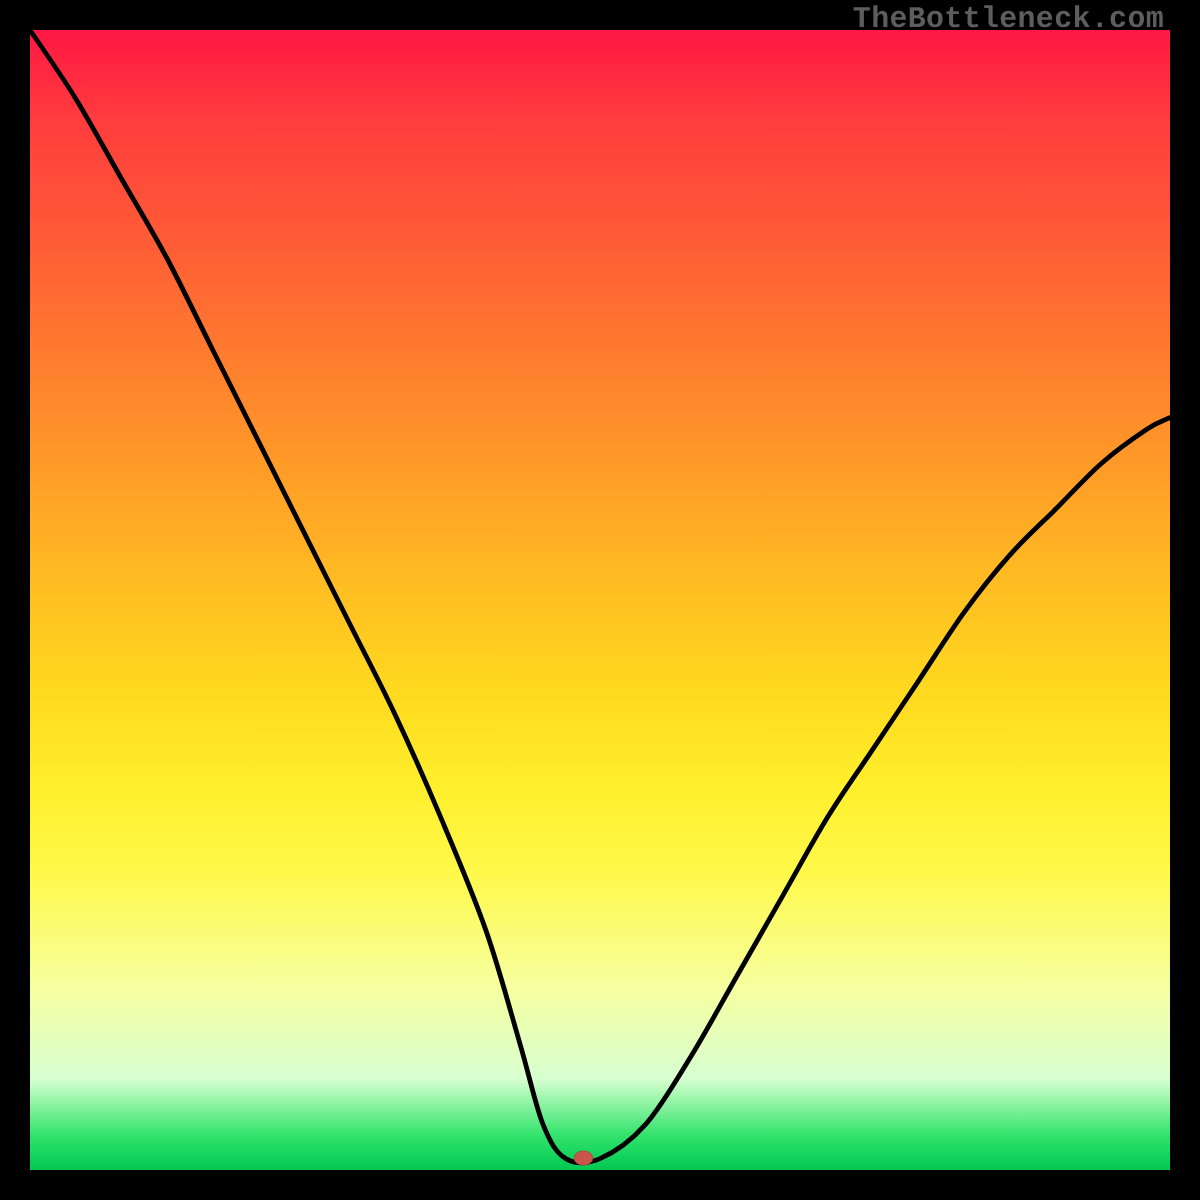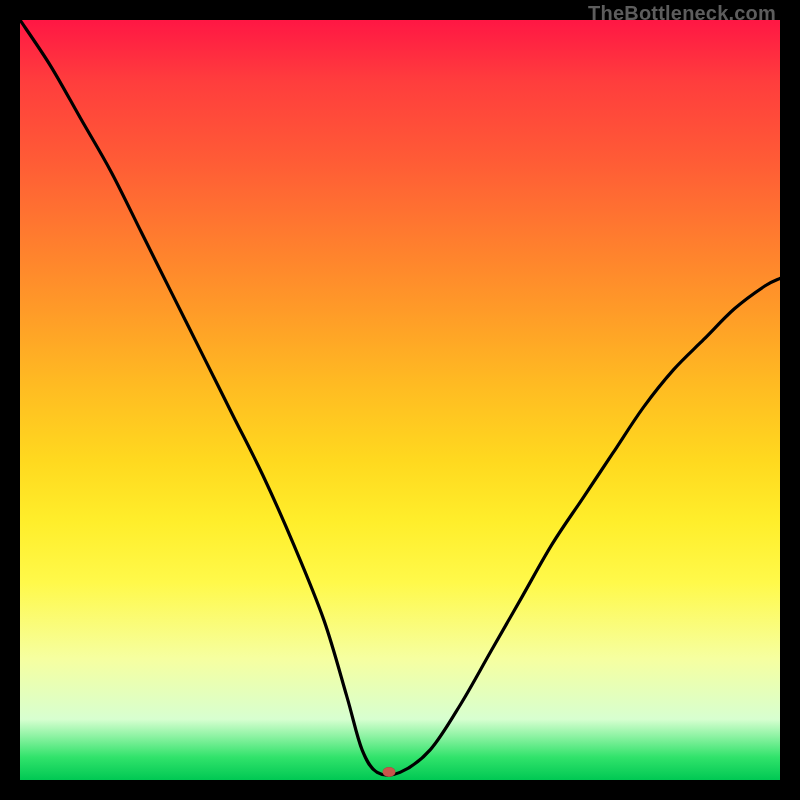--- a/index.html
+++ b/index.html
@@ -29,21 +29,21 @@
       #f6ffa0 84%,
       #d7ffd0 92%,
       #31e36b 97%,
       #00c853 100%
     );
   }
   .watermark {
     position: absolute;
     top: 2px;
     right: 24px;
-    font-family: Liberation Sans, sans-serif;
+    font-family: Liberation Mono, monospace;
     font-size: 20px;
     font-weight: 600;
     color: #5d5d5d;
     letter-spacing: 0.2px;
   }
   .curve {
     position: absolute;
     left: 0; top: 0;
     width: 760px;
     height: 760px;

